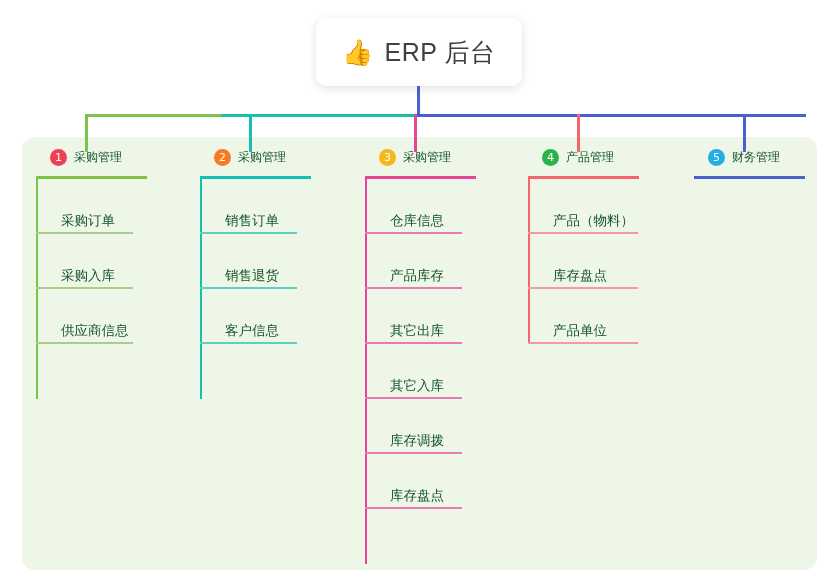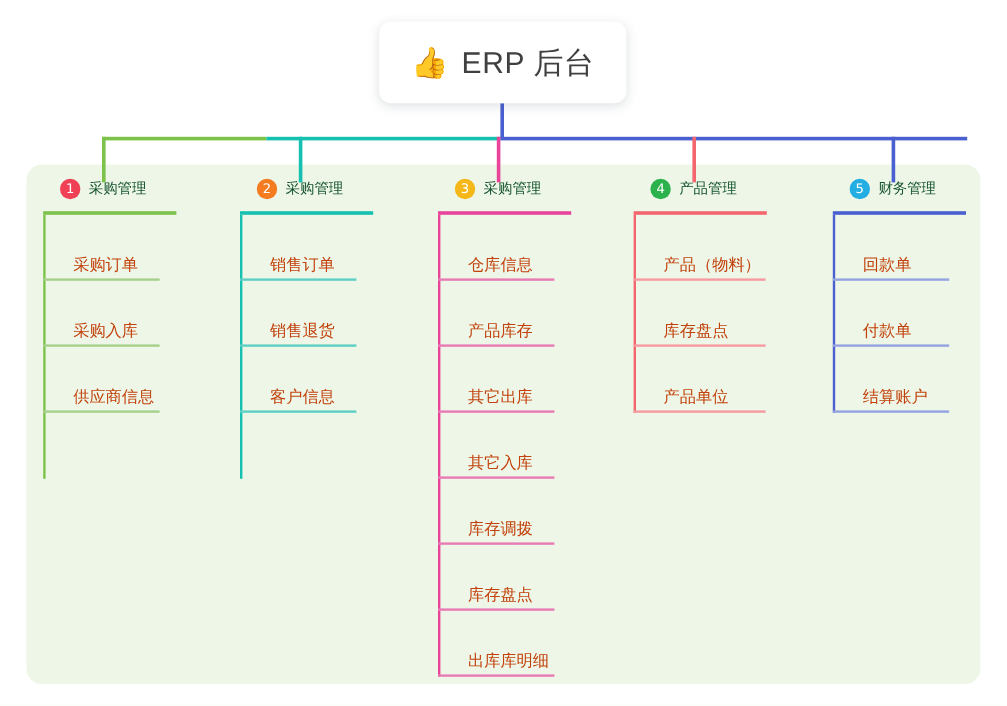--- a/index.html
+++ b/index.html
@@ -134,21 +134,21 @@
     position: relative;
     height: 55px;
     box-sizing: border-box;
     display: flex;
     align-items: flex-end;
     padding-left: 25px;
     padding-bottom: 5px;
   }
   .leaf-label {
     font-size: 13.5px;
-    color: #c2410c;
+    color: #14532d;
     white-space: nowrap;
     line-height: 1.2;
   }
   .leaf-rule {             
     position: absolute;
     left: 0;
     bottom: 0;
     height: 2px;
   }
 </style>
@@ -246,24 +246,20 @@
             <div class="leaf-rule" style="width: 97px; background: rgb(232, 123, 180);"></div>
           </div>
           <div class="leaf">
             <span class="leaf-label">库存调拨</span>
             <div class="leaf-rule" style="width: 97px; background: rgb(232, 123, 180);"></div>
           </div>
           <div class="leaf">
             <span class="leaf-label">库存盘点</span>
             <div class="leaf-rule" style="width: 97px; background: rgb(232, 123, 180);"></div>
           </div>
-          <div class="leaf">
-            <span class="leaf-label">出库库明细</span>
-            <div class="leaf-rule" style="width: 97px; background: rgb(232, 123, 180);"></div>
-          </div>
         </div>
       </div>
       <div class="branch" style="left: 528px;">
         <div class="branch-head">
           <span class="badge" style="background: rgb(43, 178, 76);">4</span>
           <span class="branch-title">产品管理</span>
         </div>
         <div class="branch-rule" style="width: 111px; background: rgb(244, 102, 110);"></div>
         <div class="leaves">
           <div class="spine" style="background: rgb(244, 102, 110); height: 165px;"></div>
@@ -280,31 +276,16 @@
             <div class="leaf-rule" style="width: 110px; background: rgb(245, 154, 160);"></div>
           </div>
         </div>
       </div>
       <div class="branch" style="left: 694px;">
         <div class="branch-head">
           <span class="badge" style="background: rgb(35, 174, 227);">5</span>
           <span class="branch-title">财务管理</span>
         </div>
         <div class="branch-rule" style="width: 111px; background: rgb(74, 95, 208);"></div>
-        <div class="leaves">
-          <div class="spine" style="background: rgb(74, 95, 208); height: 165px;"></div>
-          <div class="leaf">
-            <span class="leaf-label">回款单</span>
-            <div class="leaf-rule" style="width: 97px; background: rgb(147, 164, 224);"></div>
-          </div>
-          <div class="leaf">
-            <span class="leaf-label">付款单</span>
-            <div class="leaf-rule" style="width: 97px; background: rgb(147, 164, 224);"></div>
-          </div>
-          <div class="leaf">
-            <span class="leaf-label">结算账户</span>
-            <div class="leaf-rule" style="width: 97px; background: rgb(147, 164, 224);"></div>
-          </div>
-        </div>
       </div>
     </div>
 
 </div>
 
 </body></html>

